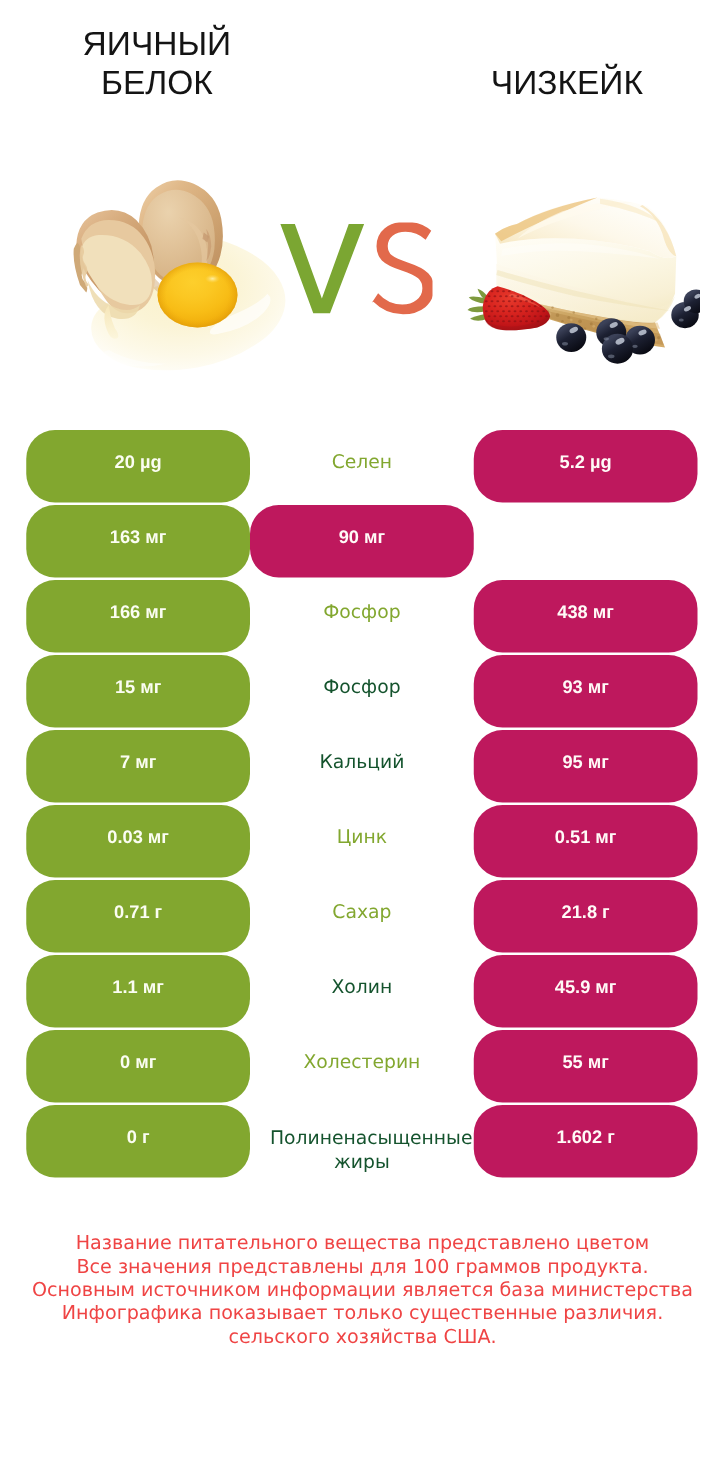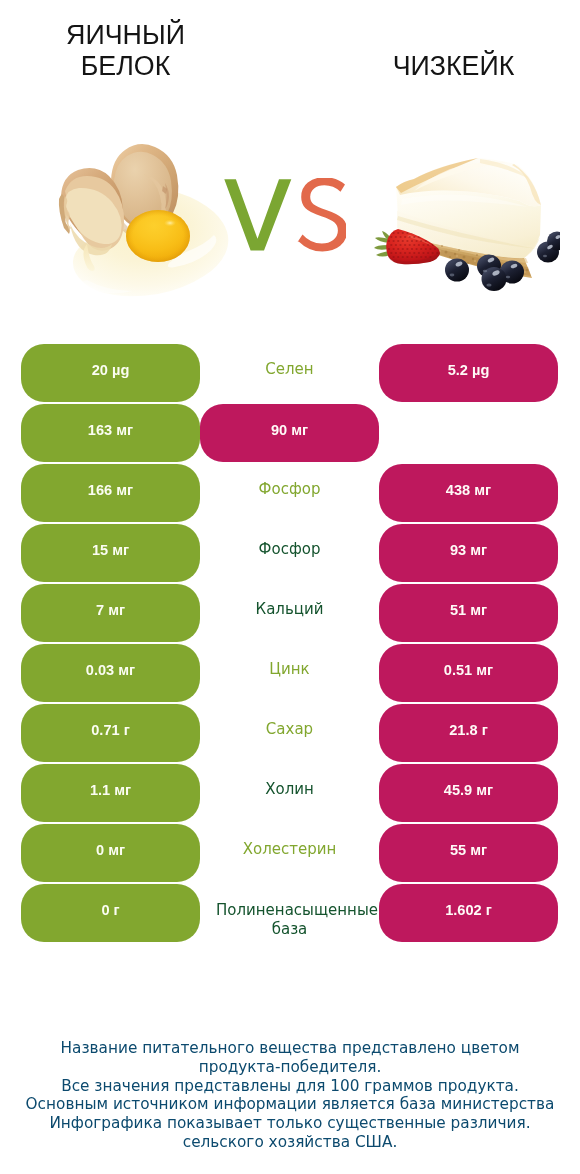--- a/index.html
+++ b/index.html
@@ -34,22 +34,22 @@
   .cell.mid{background:#ffffff;font-weight:400;font-size:15px;line-height:20.5px;
             font-family:"DejaVu Sans",sans-serif;overflow:visible;position:relative;}
   .cell.mid .lbl{display:block;width:179px;}
   .cell.mid .lbl .l1{display:block;white-space:nowrap;position:absolute;left:16px;top:16px;}
   .cell.mid .lbl .l2{display:block;white-space:nowrap;position:absolute;left:0;top:34.5px;
                      width:179px;text-align:center;}
   .cell.mid.win-left{color:#82a72f;}
   .cell.mid.win-right{color:#14532d;}
 
   
-  .note{position:absolute;left:10px;top:1039px;width:560px;text-align:center;
-        color:#0c4a6e;font-size:15.3px;line-height:18.75px;
+  .note{position:absolute;left:10px;top:985px;width:560px;text-align:center;
+        color:#ef4444;font-size:15.3px;line-height:18.75px;
         font-family:"DejaVu Sans",sans-serif;white-space:nowrap;}
 </style>
 </head>
 <body>
 
 <div class="page">
 
   <div class="titles">
     <div class="title title-left">ЯИЧНЫЙ БЕЛОК</div>
     <div class="title title-right">ЧИЗКЕЙК</div>
@@ -376,21 +376,21 @@
         <div class="cell right">438 мг</div>
       </div>
       <div class="row">
         <div class="cell left">15 мг</div>
         <div class="cell mid win-right">Фосфор</div>
         <div class="cell right">93 мг</div>
       </div>
       <div class="row">
         <div class="cell left">7 мг</div>
         <div class="cell mid win-right">Кальций</div>
-        <div class="cell right">51 мг</div>
+        <div class="cell right">95 мг</div>
       </div>
       <div class="row">
         <div class="cell left">0.03 мг</div>
         <div class="cell mid win-left">Цинк</div>
         <div class="cell right">0.51 мг</div>
       </div>
       <div class="row">
         <div class="cell left">0.71 г</div>
         <div class="cell mid win-left">Сахар</div>
         <div class="cell right">21.8 г</div>
@@ -403,29 +403,28 @@
       <div class="row">
         <div class="cell left">0 мг</div>
         <div class="cell mid win-left">Холестерин</div>
         <div class="cell right">55 мг</div>
       </div>
       <div class="row">
         <div class="cell left">0 г</div>
         <div class="cell mid win-right">
           <span class="lbl">
             <span class="l1">Полиненасыщенные</span>
-            <span class="l2">база</span>
+            <span class="l2">жиры</span>
           </span>
         </div>
         <div class="cell right">1.602 г</div>
       </div>
     </div>
 
   <div class="note" id="note">
       <div>Название питательного вещества представлено цветом</div>
-      <div>продукта-победителя.</div>
       <div>Все значения представлены для 100 граммов продукта.</div>
       <div>Основным источником информации является база министерства</div>
       <div>Инфографика показывает только существенные различия.</div>
       <div>сельского хозяйства США.</div>
     </div>
 
 </div>
 
 </body></html>

